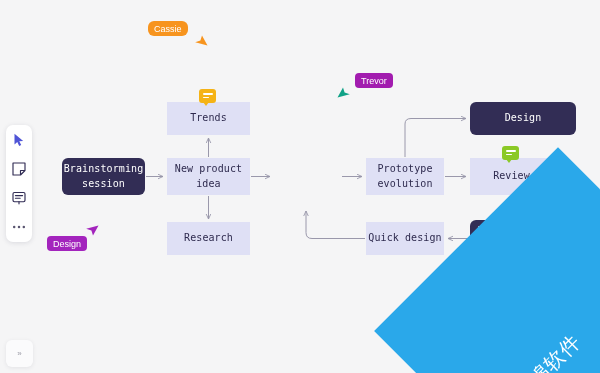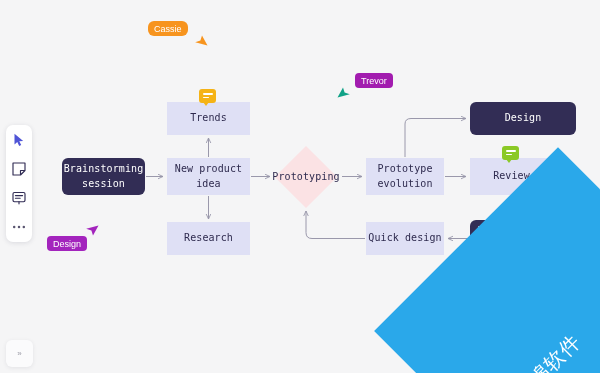--- a/index.html
+++ b/index.html
@@ -238,24 +238,20 @@
   </div>
 
   <div class="node light" style="left:167px; top:158px; width:83px; height:37px;">
     <span>New product idea</span>
   </div>
 
   <div class="node light" style="left:167px; top:222px; width:83px; height:33px;">
     <span>Research</span>
   </div>
 
-  <div class="node diamond" style="left:272px; top:146px; width:68px; height:62px;">
-    <i class="diamond-shape"></i>
-    <span>Prototyping</span>
-  </div>
 
   <div class="node light" style="left:366px; top:158px; width:78px; height:37px;">
     <span>Prototype evolution</span>
   </div>
 
   <div class="node dark" style="left:470px; top:102px; width:106px; height:33px;">
     <span>Design</span>
   </div>
 
   <div class="node light" style="left:470px; top:158px; width:83px; height:37px;">

